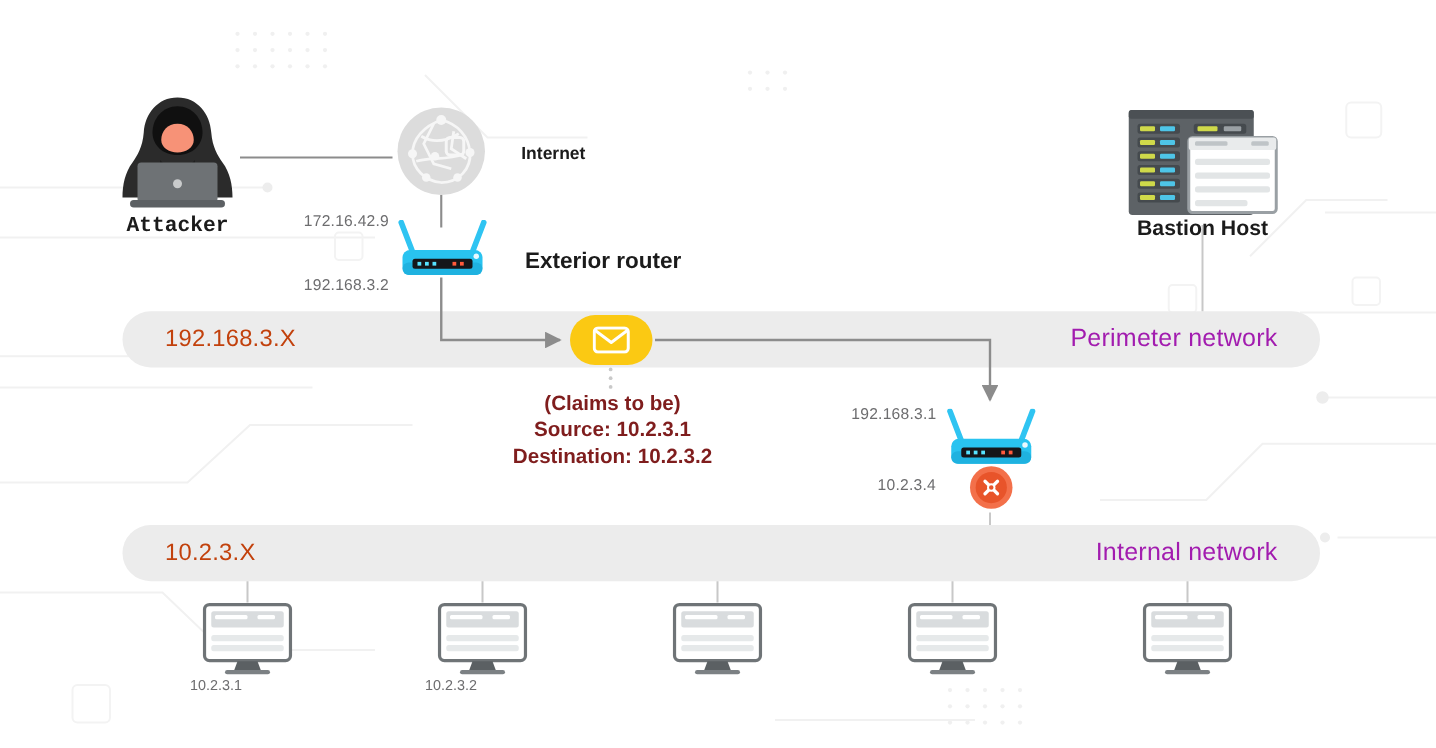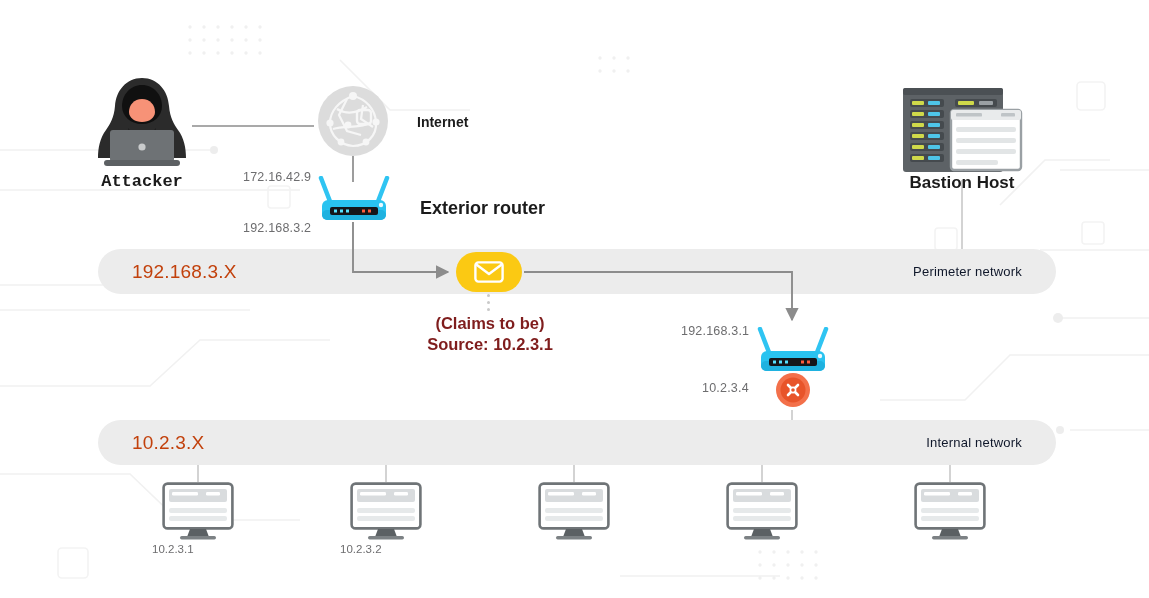--- a/index.html
+++ b/index.html
@@ -36,22 +36,22 @@
     padding: 0 34px;
     z-index: 1;
   }
   .netbar .net-left {
     font-size: 19px;
     color: #c2410c;
     letter-spacing: .2px;
     text-align: right;
   }
   .netbar .net-right {
-    font-size: 13px;
-    color: #0f172a;
+    font-size: 20px;
+    color: #a21caf;
     letter-spacing: .2px;
   }
   #bar-perimeter { left: 98px; top: 249px; width: 958px; height: 45px; }
   #bar-internal  { left: 98px; top: 420px; width: 958px; height: 45px; }
 
   
   .node { position: absolute; }
   .node-label {
     position: absolute;
     white-space: nowrap;
@@ -332,20 +332,21 @@
       </svg>
     </div>
     <div id="packet-dots">
       <i></i>
         <i></i>
         <i></i>
     </div>
     <div id="packet-caption">
       <div>(Claims to be)</div>
       <div>Source: 10.2.3.1</div>
+      <div>Destination: 10.2.3.2</div>
     </div>
 
     <div class="node" id="int-router">
       <svg viewBox="0 0 72 48" width="72" height="48">
         <path d="M13 28 L 3 2" stroke="#2fc4f2" stroke-width="4.5" stroke-linecap="round"></path>
         <path d="M59 28 L 69 2" stroke="#2fc4f2" stroke-width="4.5" stroke-linecap="round"></path>
         <rect x="4" y="24" width="64" height="20" rx="6" fill="#29c3f0"></rect>
         <rect x="4" y="34" width="64" height="10" rx="5" fill="#1fb2e0"></rect>
         <rect x="12" y="31" width="48" height="8" rx="2" fill="#15161a"></rect>
         <g fill="#57e2ff">

